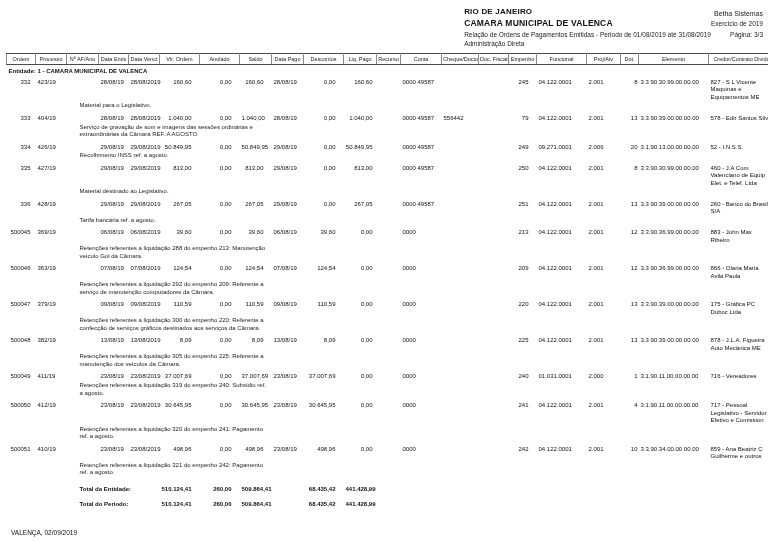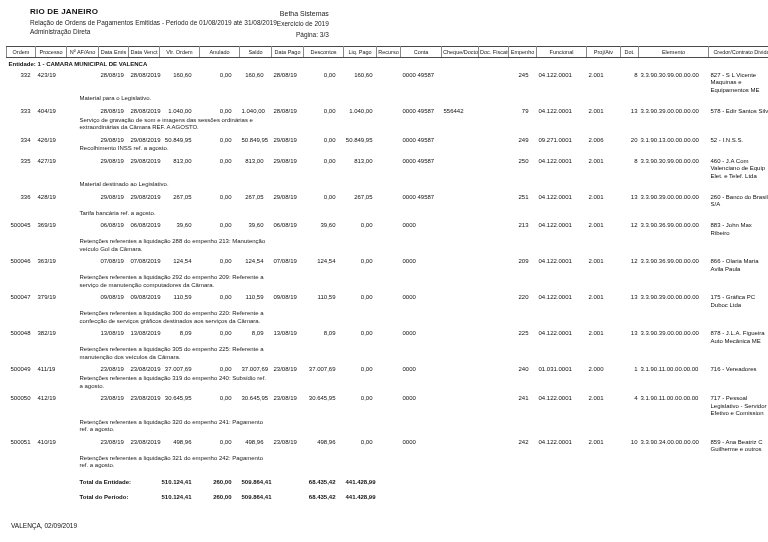--- a/index.html
+++ b/index.html
@@ -1,21 +1,21 @@
 <!DOCTYPE html>
 <html><head>
 <meta charset="utf-8">
 <style>
   * { margin:0; padding:0; box-sizing:border-box; }
   html,body { width:768px; height:542px; background:#ffffff; overflow:hidden;
     font-family:"Liberation Sans", sans-serif; color:#111; }
   .rpt { padding:7px 5px 0 6px; }
 
   
-  .hdr { display:flex; justify-content:flex-start; align-items:flex-start; margin-bottom:6px;margin-left:24px; }
+  .hdr { display:flex; justify-content:flex-end; align-items:flex-start; margin-bottom:6px; }
   .hdr-left .state { font-size:8px; font-weight:bold; letter-spacing:.2px; }
   .hdr-left .entity { font-size:8.5px; font-weight:bold; margin-top:2px; letter-spacing:.2px; }
   .hdr-left .subtitle { font-size:6.5px; margin-top:3px; color:#222; }
   .hdr-left .admin { font-size:6.5px; margin-top:2px; color:#222; }
   .hdr-right { text-align:right; font-size:6.5px; color:#222; line-height:1.6; padding-top:1px; }
   .hdr-right .vendor { font-size:7px; }
 
   
   table { width:757px; border-collapse:collapse; table-layout:fixed; }
   thead th { border:1px solid #8a8a8a; border-top:1px solid #4a4a4a; border-bottom:1px solid #4a4a4a;
@@ -38,20 +38,21 @@
   .placedate { font-size:6.5px; margin:18px 0 16px 5px; }
 </style>
 </head>
 <body>
 
 <div class="rpt" data-name="report-page">
 
   <div class="hdr" data-name="report-header">
     <div class="hdr-left" data-name="header-titles">
       <div class="state" data-name="state-title">RIO DE JANEIRO</div>
+      <div class="entity" data-name="entity-title">CAMARA MUNICIPAL DE VALENCA</div>
       <div class="subtitle" data-name="report-subtitle">Relação de Ordens de Pagamentos Emitidas - Periodo de 01/08/2019 até 31/08/2019</div>
       <div class="admin" data-name="administration-label">Administração Direta</div>
     </div>
     <div class="hdr-right" data-name="header-meta">
       <div class="vendor" data-name="vendor-label">Betha Sistemas</div>
       <div data-name="exercise-label">Exercício de 2019</div>
       <div data-name="page-number">Página: 3/3</div>
     </div>
   </div>
 

